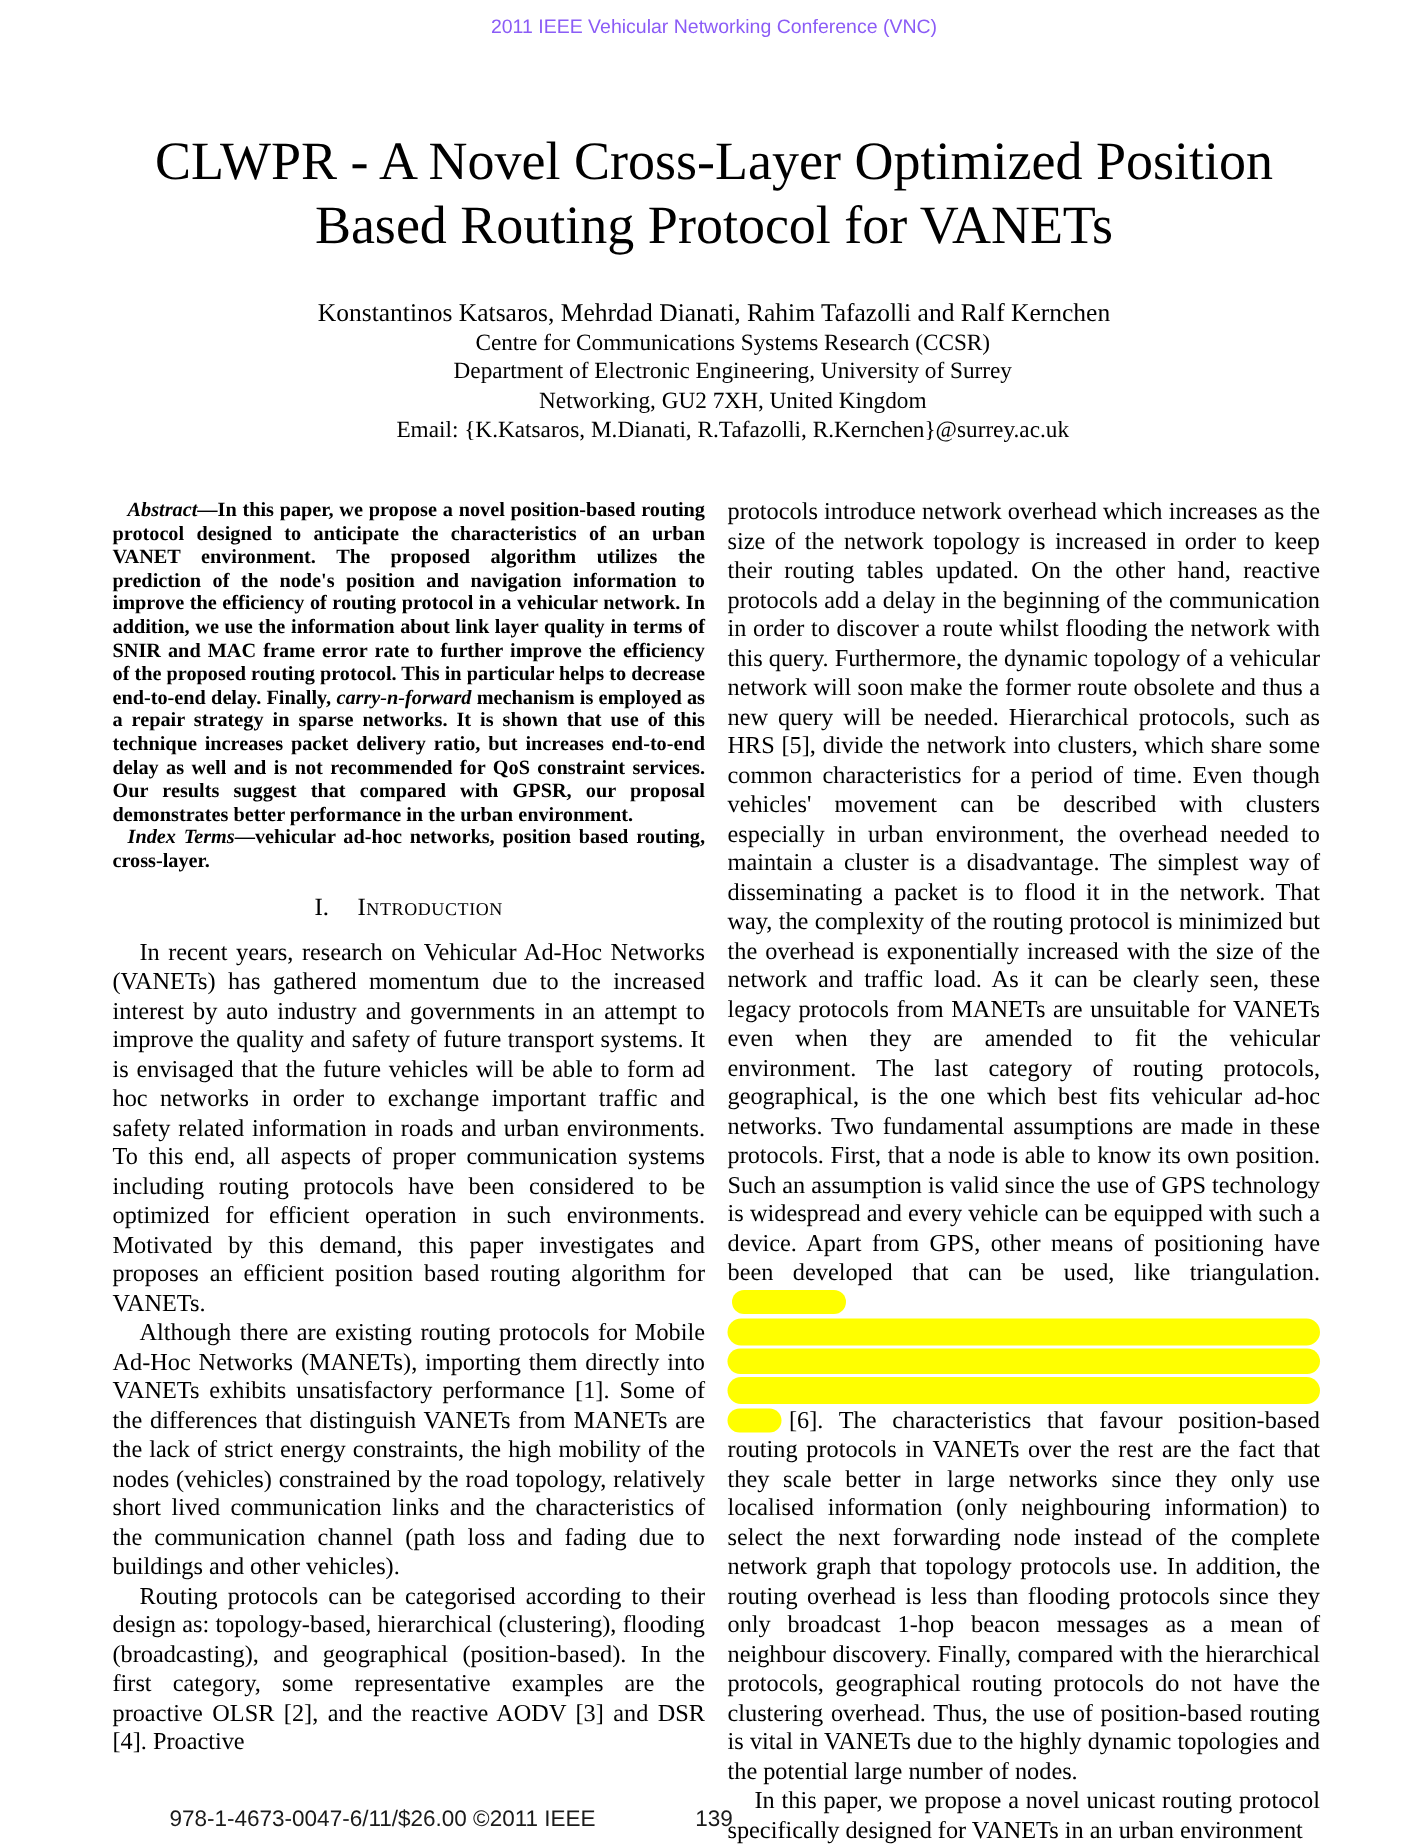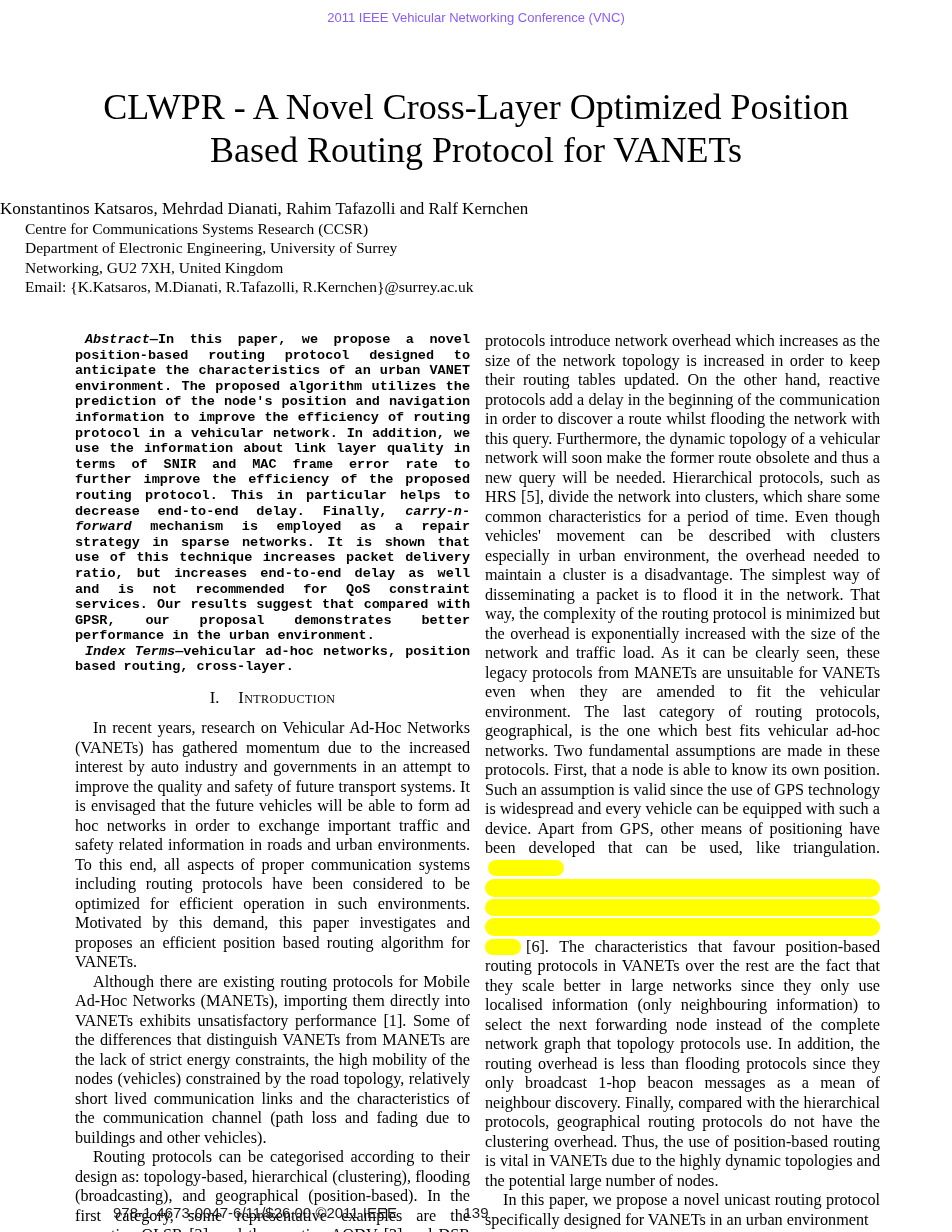--- a/index.html
+++ b/index.html
@@ -26,40 +26,40 @@
     margin: 0;
     text-align: center;
     font-weight: 400;
     font-size: 36px;
     line-height: 43px;
     font-family: "Liberation Serif", serif;
   }
   .authors-block {
     position: absolute;
     top: 199px; left: 0; right: 0;
+    text-align: center;
     line-height: 19.5px;
   }
   .author-names { font-size: 17px; }
   .affil { font-size: 15.5px; padding-left: 25px; }
   .columns {
     position: absolute;
     top: 332px; left: 75px;
     width: 805px;
     display: flex;
     gap: 15px;
   }
   .col { width: 395px; }
   p { margin: 0; }
   .abstract-par, .index-terms-par {
     font-size: 13.5px;
     font-weight: bold;
     line-height: 15.6px;
     text-align: justify;
     text-indent: 10px;
-    font-family: Liberation Mono, monospace;
   }
   .section-heading {
     margin: 13px 0 11px 0;
     text-align: center;
     font-weight: 400;
     font-size: 16.5px;
   }
   .section-heading .sc {
     font-variant: small-caps;
     letter-spacing: 0.4px;

